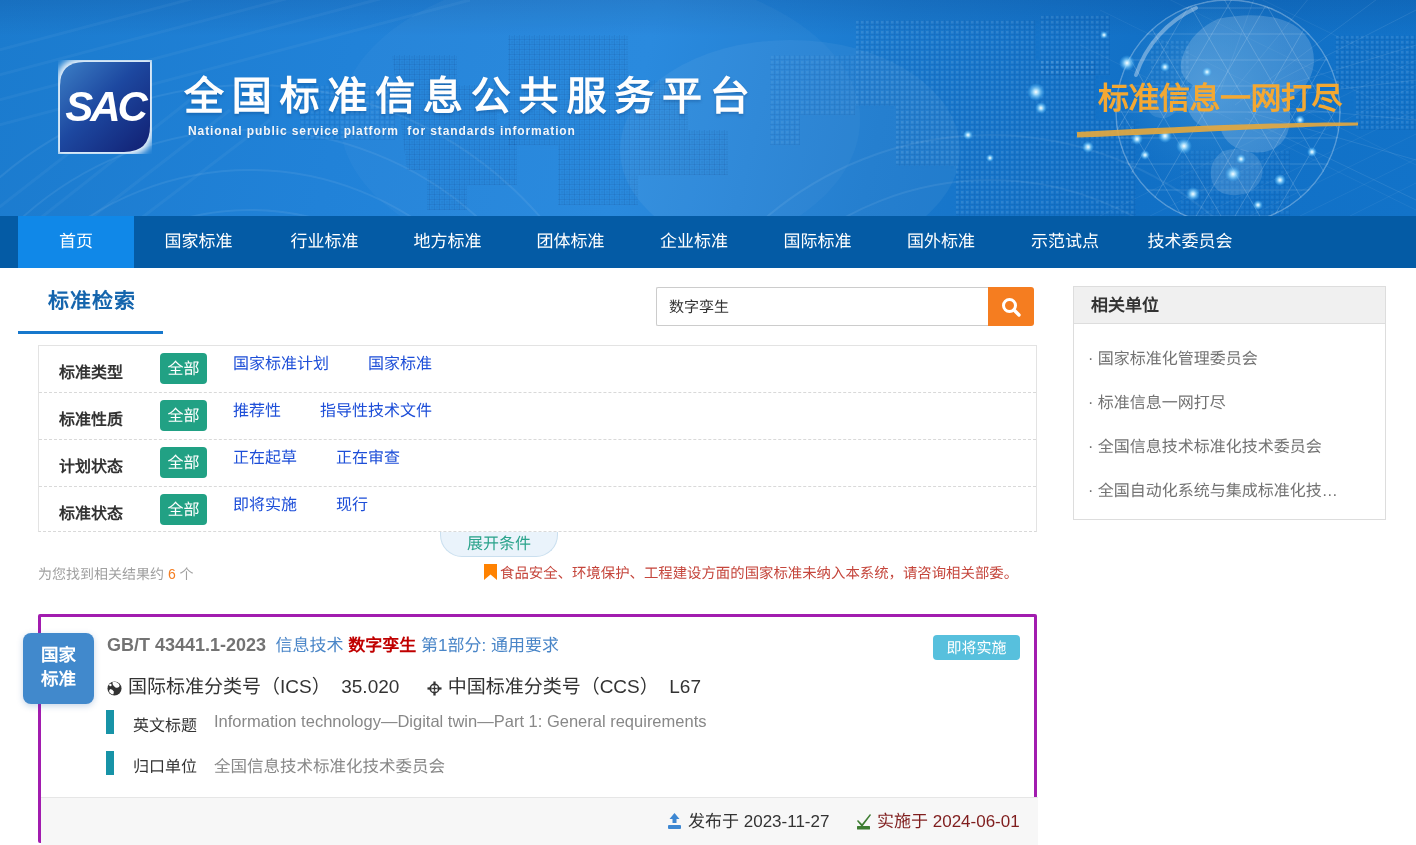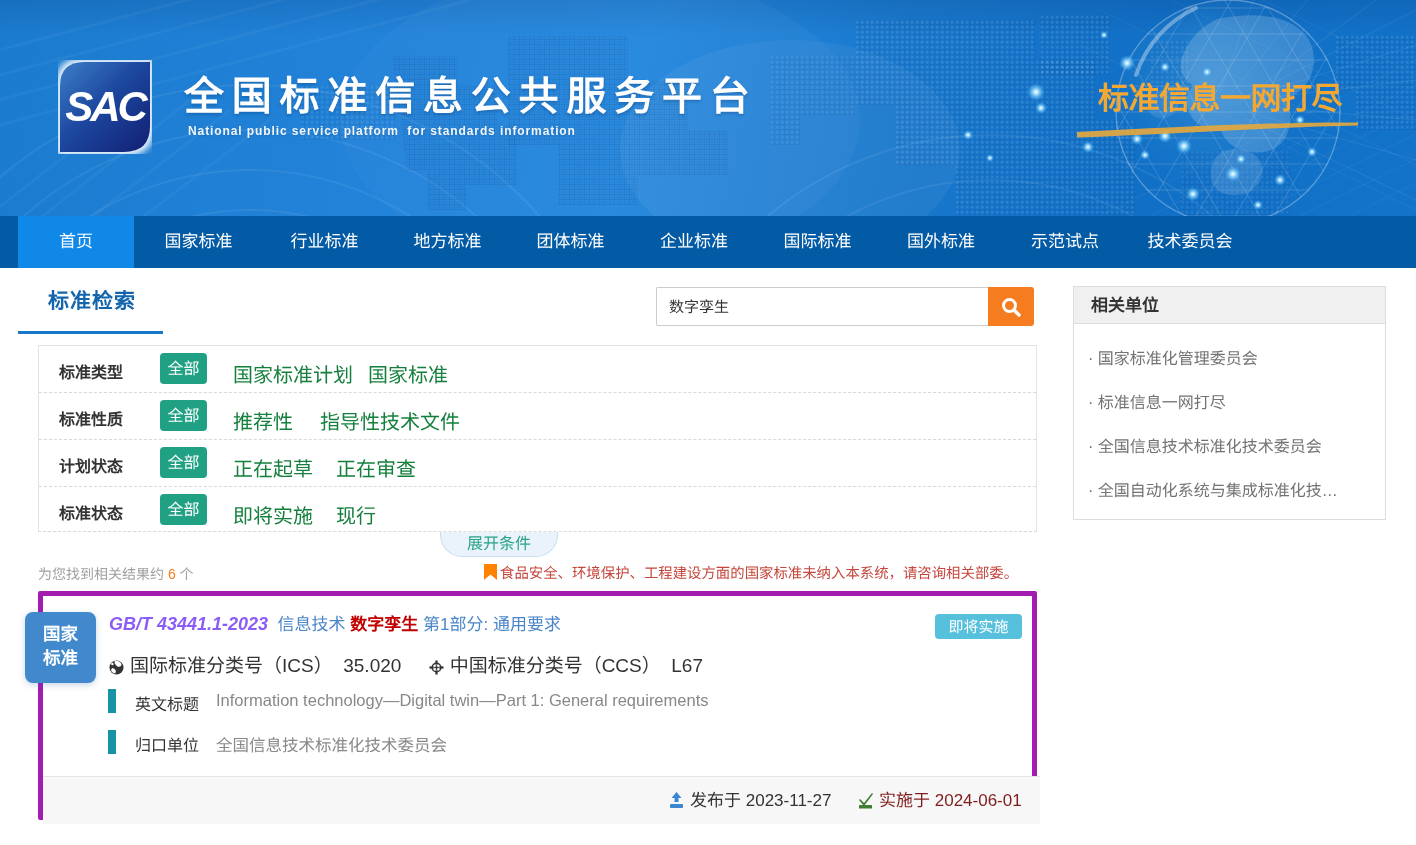--- a/index.html
+++ b/index.html
@@ -41,40 +41,40 @@
     background:#f57d20; border-radius:0 3px 3px 0; }
   .search-btn svg { position:absolute; left:12px; top:9px; }
 
   
   .filterbox { position:absolute; left:38px; top:77px; width:999px; height:187px;
     border:1px solid #e3e3e3; border-bottom:1px dashed #d9d9d9; background:#fff; }
   .frow { position:absolute; left:0; width:997px; height:46px; }
   .frow .lab { position:absolute; left:20px; top:13px; font-size:16px; font-weight:bold; color:#333; }
   .frow .all { position:absolute; left:121px; top:7px; width:47px; height:31px; background:#21a184;
     border-radius:4px; color:#fff; font-size:16px; text-align:center; line-height:31px; }
-  .frow .opt { position:absolute; top:13px; font-size:20px; color:#15803d; white-space:nowrap; }
+  .frow .opt { position:absolute; top:4px; font-size:16px; color:#1d4ed8; white-space:nowrap; }
   .fdiv { position:absolute; left:0; width:997px; border-top:1px dashed #d9d9d9; }
 
   .expand { position:absolute; left:440px; top:264px; width:118px; height:25px;
     background:#eaf3fb; border:1px solid #cadfef; border-top:none; border-radius:0 0 22px 22px;
     text-align:center; line-height:24px; font-size:16px; color:#2aa38b; }
 
   .resultcount { position:absolute; left:38px; top:295px; font-size:14px; color:#a0a0a0; }
   .resultcount b { color:#f57d20; font-weight:normal; }
   .warn { position:absolute; left:484px; top:293px; font-size:14.4px; color:#c5463c; }
   .warn .bm { display:inline-block; vertical-align:-2px; margin-right:3px; }
 
   
-  .card { position:absolute; left:38px; top:323px; width:999px; height:229px;
-    border:5px solid #a21caf; border-radius:2px; background:#fff; }
+  .card { position:absolute; left:38px; top:346px; width:999px; height:229px;
+    border:3px solid #a21caf; border-radius:2px; background:#fff; }
   .badge-gj { position:absolute; left:-18px; top:16px; width:71px; height:71px;
     background:#4189cc; border-radius:8px; color:#fff; font-size:17.5px; font-weight:bold;
     text-align:center; line-height:24px; padding-top:10px; box-shadow:0 2px 6px rgba(30,90,160,.25); }
   .c-title { position:absolute; left:66px; top:14px; font-size:17px; white-space:nowrap; }
-  .c-title .no { font-weight:bold; color:#8b5cf6; font-size:18px;font-style:italic; }
+  .c-title .no { font-weight:bold; color:#737373; font-size:18px; }
   .c-title .b1 { color:#4a86c8; }
   .c-title .rd { color:#c00000; font-weight:bold; }
   .badge-soon { position:absolute; left:892px; top:18px; width:87px; height:25px;
     background:#57c0dd; border-radius:4px; color:#fff; font-size:15px; text-align:center; line-height:25px; }
   .c-meta { position:absolute; left:66px; top:54px; font-size:19px; color:#333; }
   .c-row { position:absolute; left:65px; font-size:16px; height:24px; }
   .c-row .bar { position:absolute; left:0; top:-2px; width:8px; height:24px; background:#1793a7; }
   .c-row .lb { position:absolute; left:27px; top:0; color:#333; white-space:nowrap; }
   .c-row .vl { position:absolute; left:108px; top:0; color:#888; white-space:nowrap; font-size:16.5px; }
   .c-foot { position:absolute; left:0; top:180px; width:997px; height:48px;

